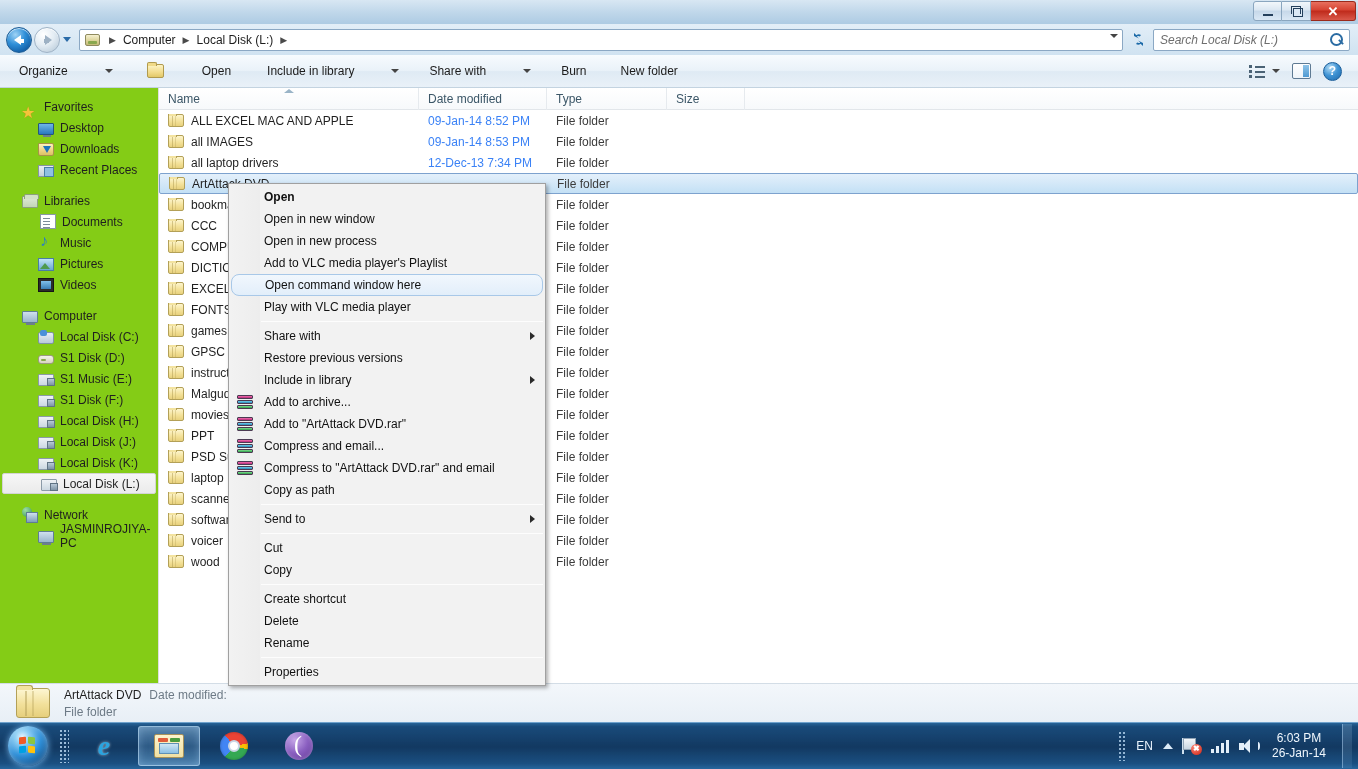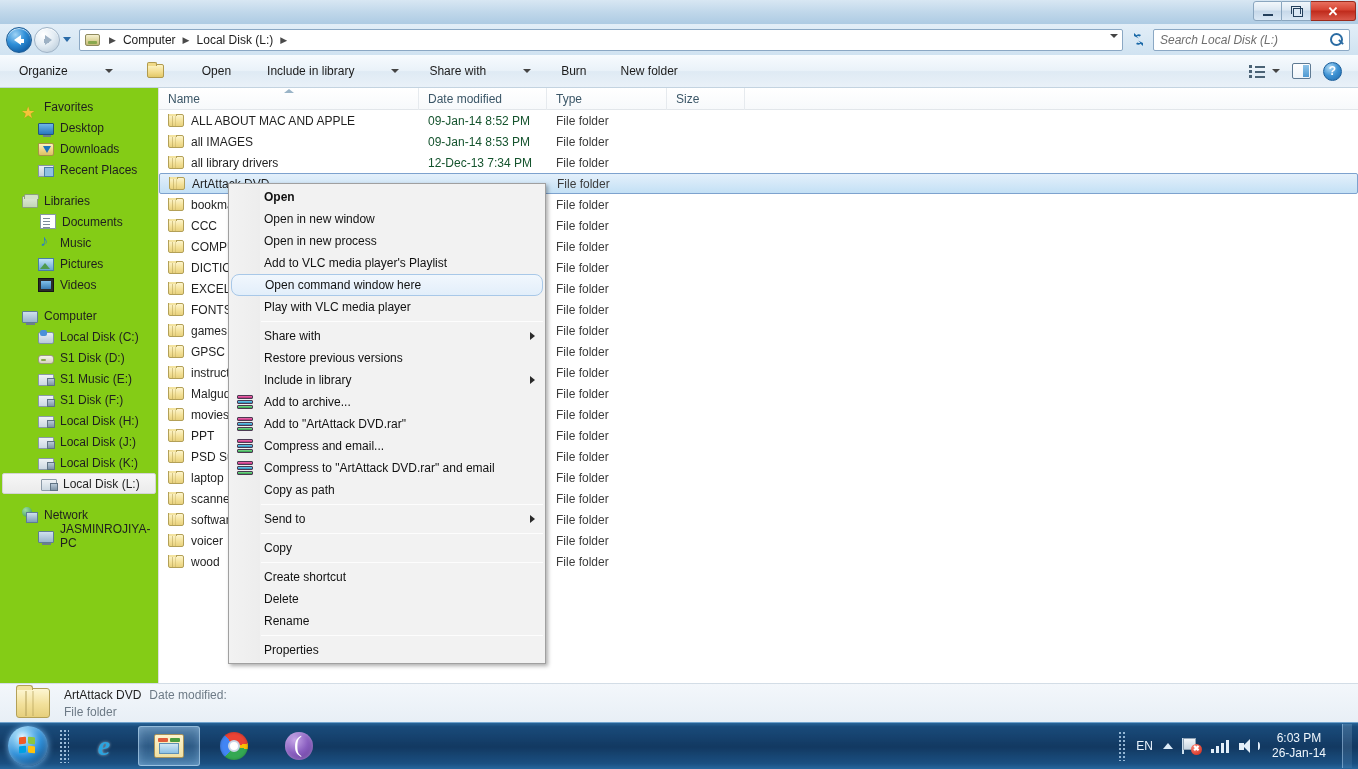--- a/index.html
+++ b/index.html
@@ -230,21 +230,21 @@
     width:0;height:0;border-left:5px solid transparent;border-right:5px solid transparent;border-bottom:4px solid #9ab4c7;
   }
   .row {
     height: 21px; display:flex; align-items:center; font-size:12px; color:#1f1f1f; position:relative;
   }
   .row.selected {
     background: linear-gradient(180deg,#e4f0fb 0%,#c3e0f5 100%);
     border: 1px solid #7da2ce; border-radius: 2px;
   }
   .cell-name { width: 260px; display:flex; align-items:center; padding-left: 9px; overflow:hidden; white-space:nowrap;}
-  .cell-date { width: 128px; padding-left: 9px; color:#14532d; white-space:nowrap;}
+  .cell-date { width: 128px; padding-left: 9px; color:#3b82f6; white-space:nowrap;}
   .cell-type { width: 120px; padding-left: 9px; color:#3c3c3c; white-space:nowrap;}
   .cell-size { width: 78px; padding-left: 9px; color:#3c3c3c;}
   .folder-ico {
     width: 16px; height: 13px; margin-right: 7px; flex:0 0 16px; position:relative;
     background: linear-gradient(180deg,#fdf5cd 0%,#f4e29a 55%,#e8d17d 100%);
     border: 1px solid #b3a057; border-radius: 1px 2px 2px 2px;
   }
   .folder-ico:before{
     content:""; position:absolute; left:-1px; top:-3px; width:7px; height:3px;
     background:#f3e3a0; border:1px solid #b3a057; border-bottom:none; border-radius:2px 2px 0 0;
@@ -605,39 +605,39 @@
         </div>
         <div class="col col-size">
           <span>Size</span>
         </div>
       </div>
 
       <div id="rows">
           <div class="row">
             <div class="cell-name">
               <span class="folder-ico"></span>
-              <span>ALL ABOUT MAC AND APPLE</span>
+              <span>ALL EXCEL MAC AND APPLE</span>
             </div>
             <div class="cell-date">09-Jan-14 8:52 PM</div>
             <div class="cell-type">File folder</div>
             <div class="cell-size"></div>
           </div>
           <div class="row">
             <div class="cell-name">
               <span class="folder-ico"></span>
               <span>all IMAGES</span>
             </div>
             <div class="cell-date">09-Jan-14 8:53 PM</div>
             <div class="cell-type">File folder</div>
             <div class="cell-size"></div>
           </div>
           <div class="row">
             <div class="cell-name">
               <span class="folder-ico"></span>
-              <span>all library drivers</span>
+              <span>all laptop drivers</span>
             </div>
             <div class="cell-date">12-Dec-13 7:34 PM</div>
             <div class="cell-type">File folder</div>
             <div class="cell-size"></div>
           </div>
           <div class="row selected">
             <div class="cell-name">
               <span class="folder-ico"></span>
               <span>ArtAttack DVD</span>
             </div>
@@ -878,20 +878,23 @@
         </div>
         <div class="mi">
           <span>Copy as path</span>
         </div>
         <div class="mi-sep"></div>
         <div class="mi">
           <span>Send to</span>
           <span class="sub-arrow"></span>
         </div>
         <div class="mi-sep"></div>
+        <div class="mi">
+          <span>Cut</span>
+        </div>
         <div class="mi">
           <span>Copy</span>
         </div>
         <div class="mi-sep"></div>
         <div class="mi">
           <span>Create shortcut</span>
         </div>
         <div class="mi">
           <span>Delete</span>
         </div>

